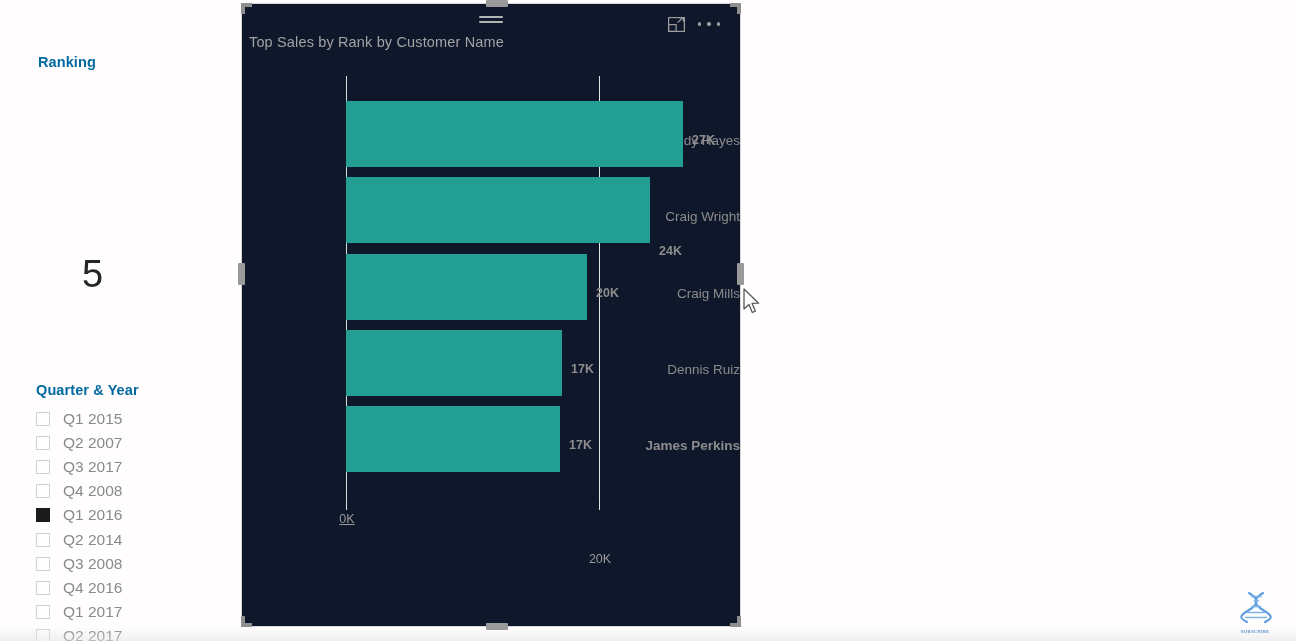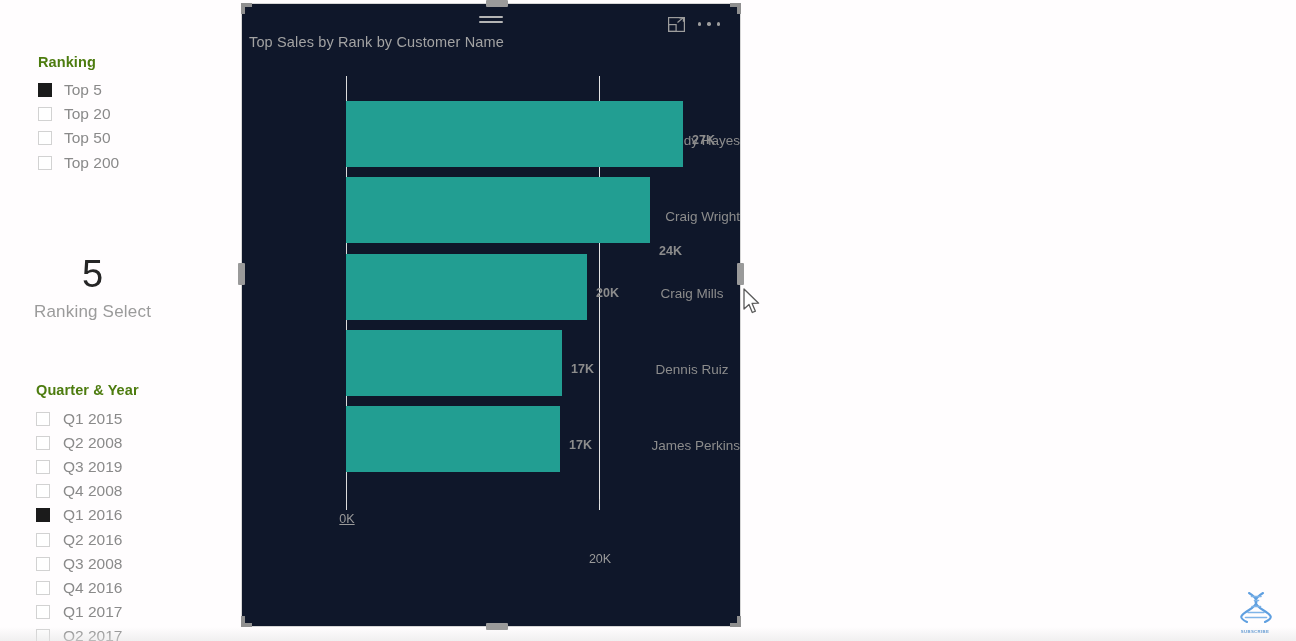--- a/index.html
+++ b/index.html
@@ -20,21 +20,21 @@
   #left-panel {
     position: absolute;
     left: 0; top: 0;
     width: 238px;
     height: 641px;
     background: #fffdfe;
   }
 
   .slicer-title {
     font-size: 14.5px;
-    color: #4d7c0f;
+    color: #0369a1;
     font-weight: 600;
     letter-spacing: .1px;
   }
 
   .slicer-row {
     display: flex;
     align-items: center;
     height: 24px;
   }
   .chk {
@@ -280,77 +280,53 @@
     pointer-events: none;
   }
 </style>
 </head>
 <body>
 
 <div id="left-panel">
 
   <div id="ranking-slicer">
     <div class="slicer-title">Ranking</div>
-    <div class="slicer-items">
-
-      <div class="slicer-row">
-        <span class="chk checked"></span>
-        <span class="slicer-label">Top 5</span>
-      </div>
-
-      <div class="slicer-row">
-        <span class="chk"></span>
-        <span class="slicer-label">Top 20</span>
-      </div>
-
-      <div class="slicer-row">
-        <span class="chk"></span>
-        <span class="slicer-label">Top 50</span>
-      </div>
-
-      <div class="slicer-row">
-        <span class="chk"></span>
-        <span class="slicer-label">Top 200</span>
-      </div>
-
-    </div>
   </div>
 
   <div id="card-visual">
     <div id="card-value">5</div>
-    <div id="card-label">Ranking Select</div>
   </div>
 
   <div id="quarter-slicer">
     <div class="slicer-title">Quarter &amp; Year</div>
     <div class="slicer-items">
 
       <div class="slicer-row">
         <span class="chk"></span>
         <span class="slicer-label">Q1 2015</span>
       </div>
       <div class="slicer-row">
         <span class="chk"></span>
-        <span class="slicer-label">Q2 2008</span>
-      </div>
-      <div class="slicer-row">
-        <span class="chk"></span>
-        <span class="slicer-label">Q3 2019</span>
+        <span class="slicer-label">Q2 2007</span>
+      </div>
+      <div class="slicer-row">
+        <span class="chk"></span>
+        <span class="slicer-label">Q3 2017</span>
       </div>
       <div class="slicer-row">
         <span class="chk"></span>
         <span class="slicer-label">Q4 2008</span>
       </div>
       <div class="slicer-row">
         <span class="chk checked"></span>
         <span class="slicer-label">Q1 2016</span>
       </div>
       <div class="slicer-row">
         <span class="chk"></span>
-        <span class="slicer-label">Q2 2016</span>
+        <span class="slicer-label">Q2 2014</span>
       </div>
       <div class="slicer-row">
         <span class="chk"></span>
         <span class="slicer-label">Q3 2008</span>
       </div>
       <div class="slicer-row">
         <span class="chk"></span>
         <span class="slicer-label">Q4 2016</span>
       </div>
       <div class="slicer-row">
@@ -419,29 +395,29 @@
     <div class="gridline" style="left:357px; height:434px;"></div>
 
     <div class="cat-label" style="top:72px; width:96px;">Randy Hayes</div>
     <div class="bar" style="left:104px; top:39px; width:337px; height:66px;"></div>
     <div class="bar-value" style="left:450px; top:72px;">27K</div>
 
     <div class="cat-label" style="top:148px; width:96px;">Craig Wright</div>
     <div class="bar" style="left:104px; top:115px; width:304px; height:66px;"></div>
     <div class="bar-value" style="left:417px; top:148px;margin-top:35px;">24K</div>
 
-    <div class="cat-label" style="top:225px; width:96px;text-align:center;">Craig Mills</div>
+    <div class="cat-label" style="top:225px; width:96px;">Craig Mills</div>
     <div class="bar" style="left:104px; top:192px; width:241px; height:66px;"></div>
     <div class="bar-value" style="left:354px; top:225px;">20K</div>
 
-    <div class="cat-label" style="top:301px; width:96px;text-align:center;">Dennis Ruiz</div>
+    <div class="cat-label" style="top:301px; width:96px;">Dennis Ruiz</div>
     <div class="bar" style="left:104px; top:268px; width:216px; height:66px;"></div>
     <div class="bar-value" style="left:329px; top:301px;">17K</div>
 
-    <div class="cat-label" style="top:377px; width:96px;">James Perkins</div>
+    <div class="cat-label" style="top:377px; width:96px;font-weight:bold;">James Perkins</div>
     <div class="bar" style="left:104px; top:344px; width:214px; height:66px;"></div>
     <div class="bar-value" style="left:327px; top:377px;">17K</div>
 
     <div class="tick-mark" style="left:104px; top:437px;"></div>
     <div class="tick-mark" style="left:357px; top:437px;"></div>
     <div class="axis-tick-label" style="left:105px; top:450px;text-decoration:underline;">0K</div>
     <div class="axis-tick-label" style="left:358px; top:450px;margin-top:40px;">20K</div>
   </div>
 </div>
 

